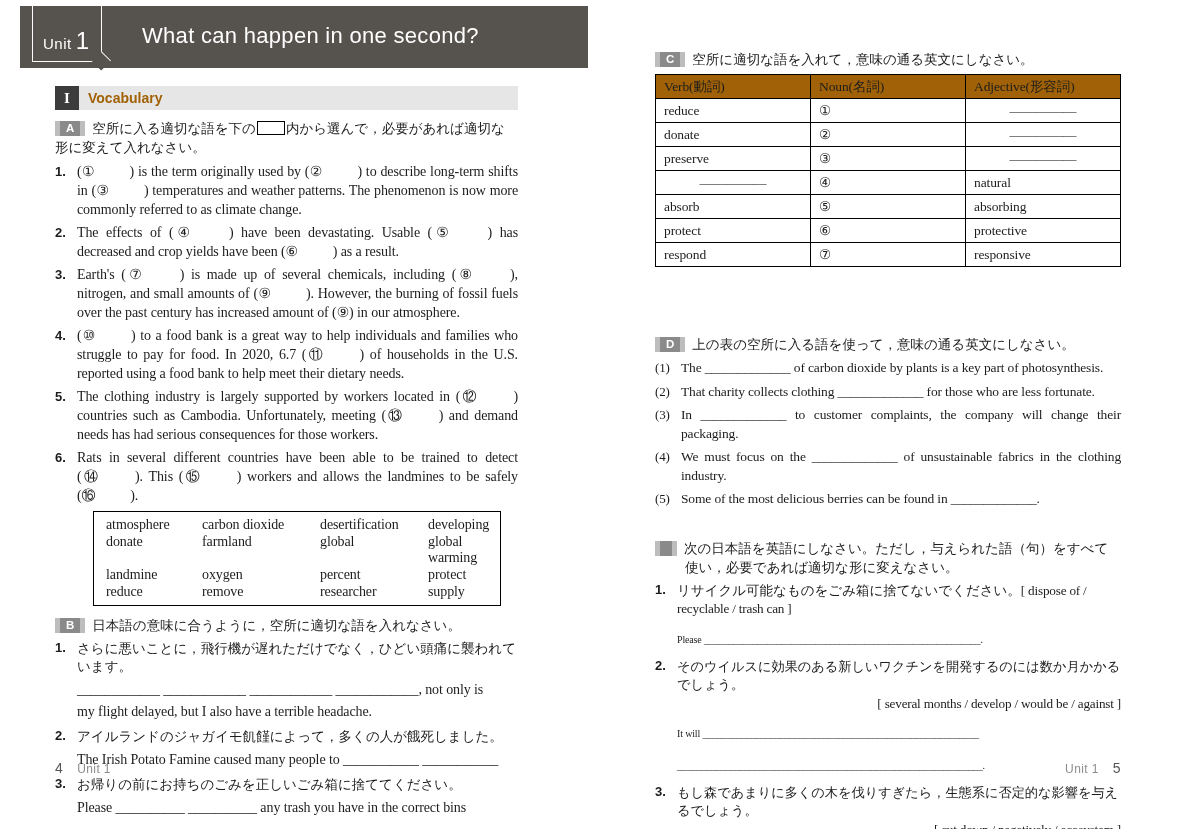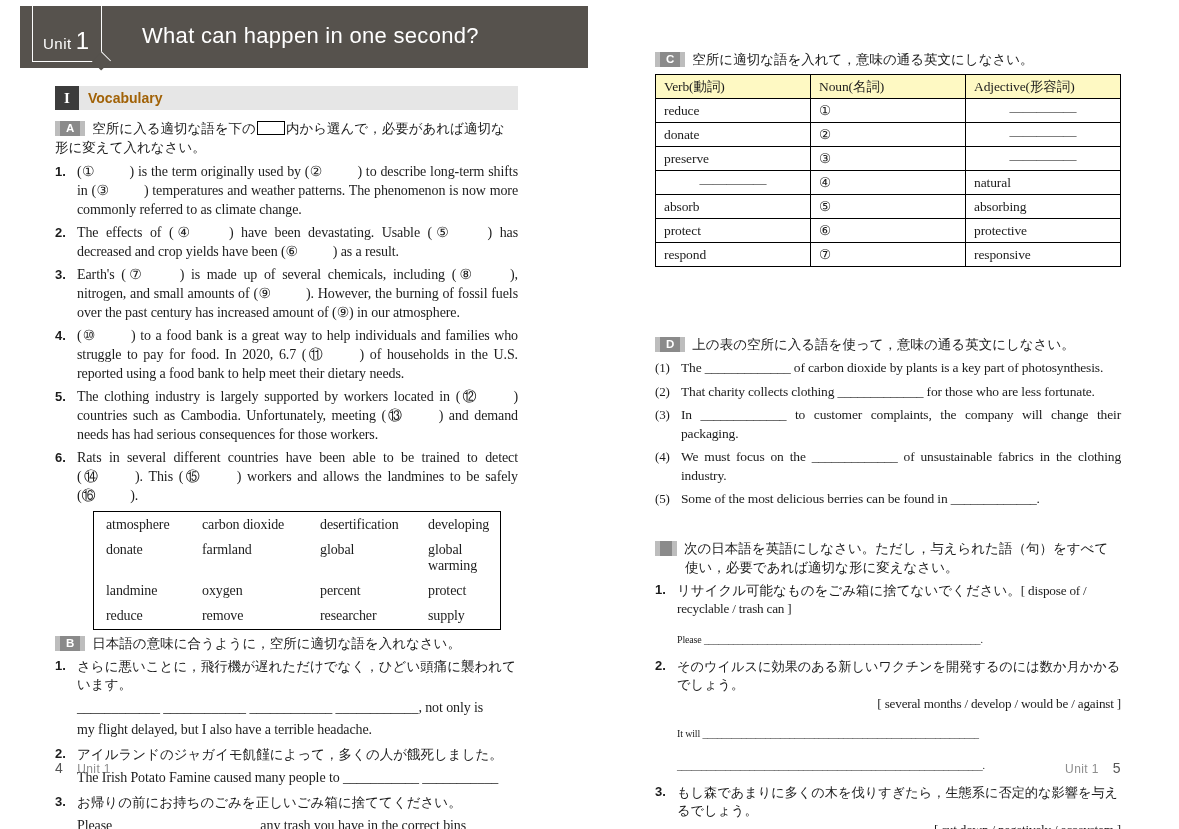--- a/index.html
+++ b/index.html
@@ -23,29 +23,29 @@
   .vocab-bar{height:24px;background:#e6e6e6;display:flex;align-items:center;margin-bottom:9px;}
   .vocab-roman{width:24px;height:24px;background:#3c3c3c;color:#fff;display:flex;align-items:center;justify-content:center;font-family:"Liberation Serif",serif;font-size:15px;font-weight:bold;}
   .vocab-title{font-family:"Liberation Sans",sans-serif;font-weight:bold;font-size:14px;margin-left:9px;color:#a16207;}
   .sec-label{display:inline-block;background:#8a8a8a;border-left:5px solid #bdbdbd;border-right:5px solid #bdbdbd;color:#fff;font-family:"Liberation Sans",sans-serif;font-weight:bold;font-size:11.5px;line-height:15px;padding:0 6px;vertical-align:1px;margin-right:7px;}
   .jp{font-family:"Liberation Sans","DejaVu Sans",sans-serif;font-size:13.5px;}
   .sec-head{font-size:13.5px;line-height:19px;margin-bottom:5px;}
   .box-glyph{display:inline-block;width:26px;height:12px;border:1.2px solid #000;vertical-align:-2px;margin:0 1px;}
   
   .item{position:relative;padding-left:22px;font-size:14px;line-height:19px;letter-spacing:-0.1px;text-align:justify;margin-bottom:4px;}
   .item .no{position:absolute;left:0;top:0;font-weight:bold;font-family:"Liberation Sans",sans-serif;font-size:13px;}
-  .word-box{border:1.6px solid #000;margin:6px 0 4px 38px;width:382px;padding:5px 12px;display:grid;grid-template-columns:96px 118px 108px auto;row-gap:9px;font-size:14px;letter-spacing:-0.1px;}
+  .word-box{border:1.6px solid #000;margin:6px 0 10px 38px;width:382px;padding:5px 12px;display:grid;grid-template-columns:96px 118px 108px auto;row-gap:1px;font-size:14px;letter-spacing:-0.1px;}
   .b-item{position:relative;padding-left:22px;margin-bottom:5px;}
   .b-item .no{position:absolute;left:0;top:0;font-weight:bold;font-family:"Liberation Sans",sans-serif;font-size:13px;}
   .b-item .jp-line{font-size:13.5px;line-height:18px;margin-bottom:3px;}
   .ans-line{font-size:14px;line-height:22px;letter-spacing:-0.1px;white-space:nowrap;}
   
   table.c-table{border-collapse:collapse;width:466px;margin-bottom:0;table-layout:fixed;}
   .c-table th,.c-table td{border:1.3px solid #000;font-size:13.5px;font-weight:normal;text-align:left;padding:2px 8px;height:19px;letter-spacing:-0.1px;}
-  .c-table th{background:#fef9c3;}
+  .c-table th{background:#a16207;}
   .c-table .dash{text-align:center;color:#333;}
   
   .d-item{position:relative;padding-left:26px;font-size:13.5px;line-height:18.5px;letter-spacing:-0.15px;text-align:justify;margin-bottom:5px;}
   .d-item .no{position:absolute;left:0;top:0;font-size:13px;}
   .e-item{position:relative;padding-left:22px;margin-bottom:8px;}
   .e-item .no{position:absolute;left:0;top:0;font-weight:bold;font-family:"Liberation Sans",sans-serif;font-size:13px;}
   .e-jp{font-size:13.2px;line-height:18px;}
   .e-hint{font-size:13.2px;letter-spacing:-0.2px;}
   .e-hint-line{text-align:right;font-size:13.2px;margin-top:2px;letter-spacing:-0.2px;}
   .e-ans{font-size:10px;margin-top:12px;letter-spacing:-0.15px;white-space:nowrap;line-height:20px;}

